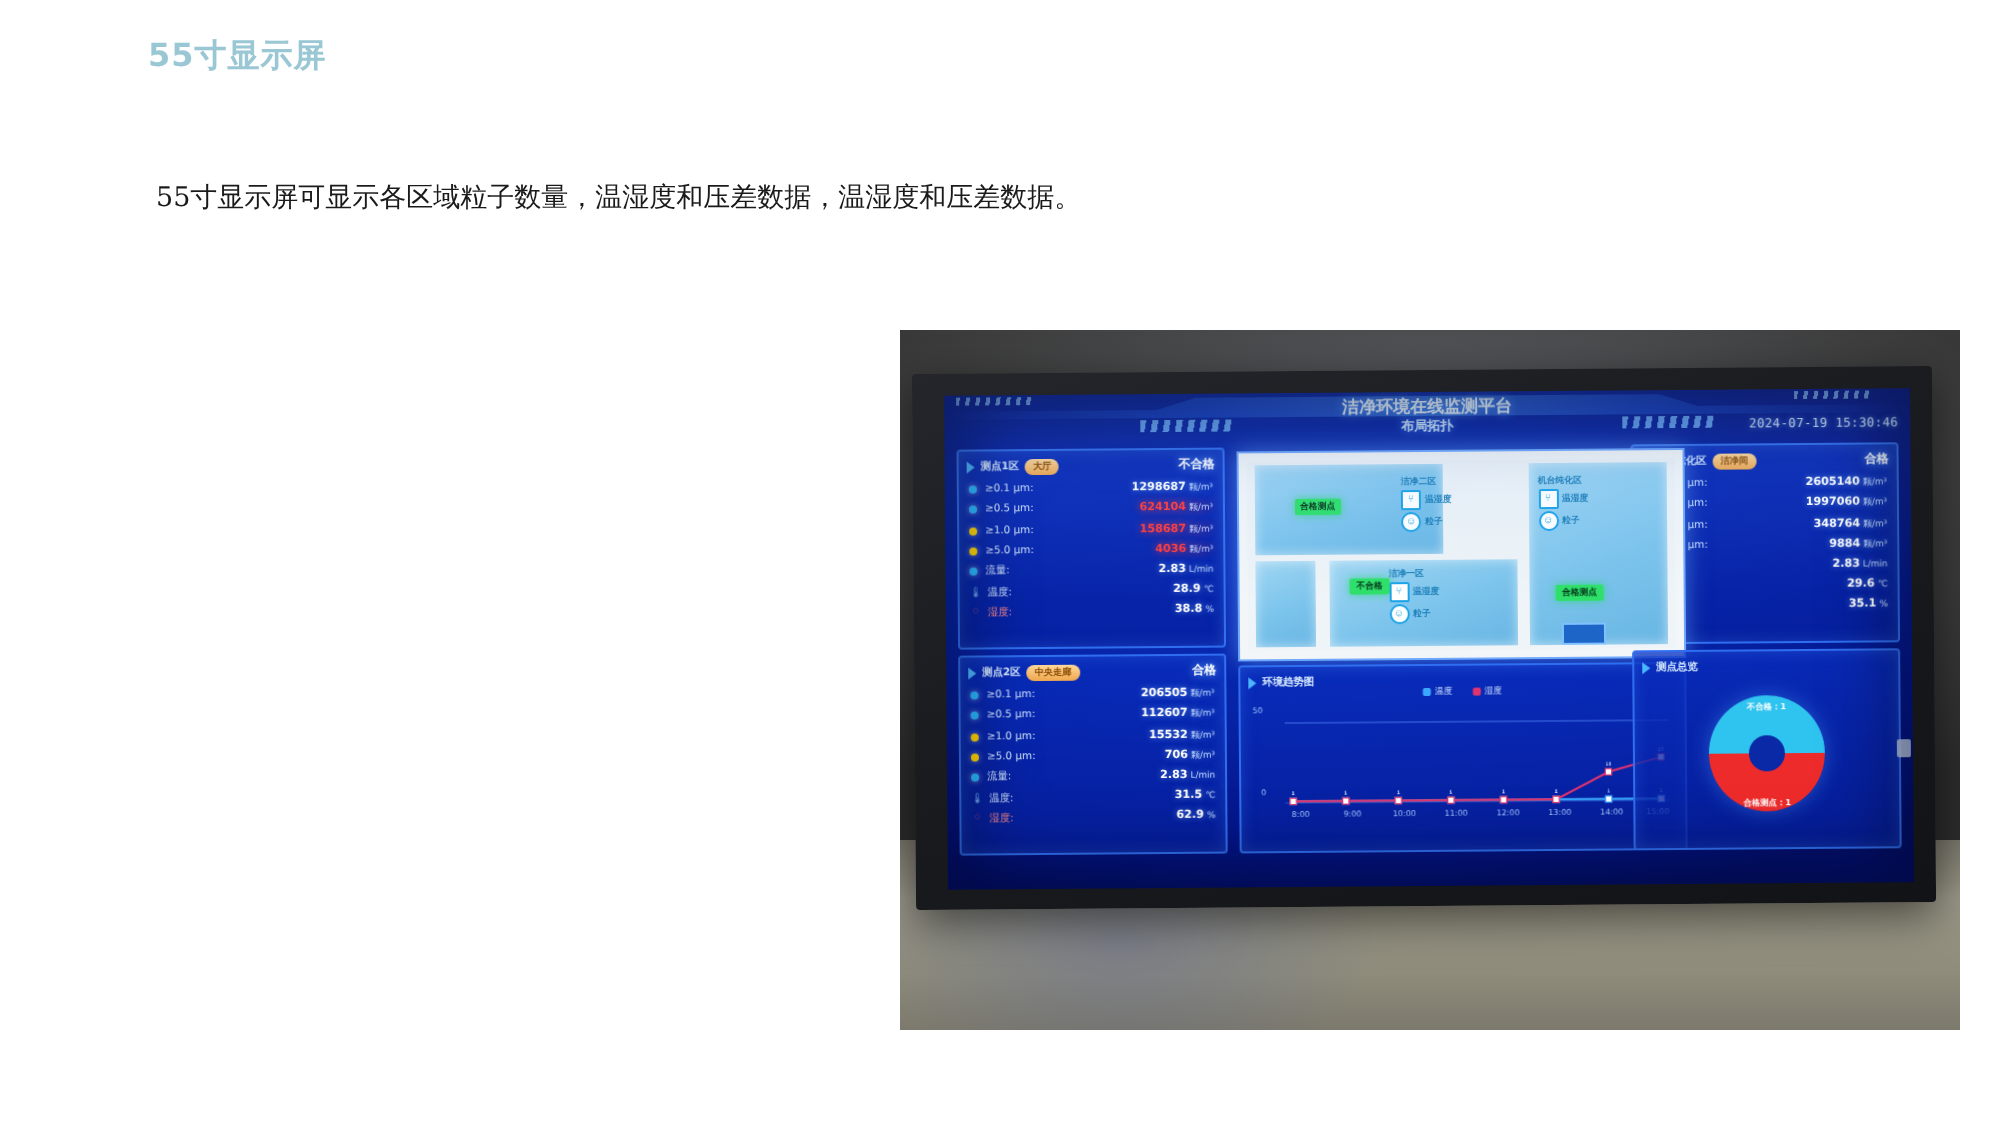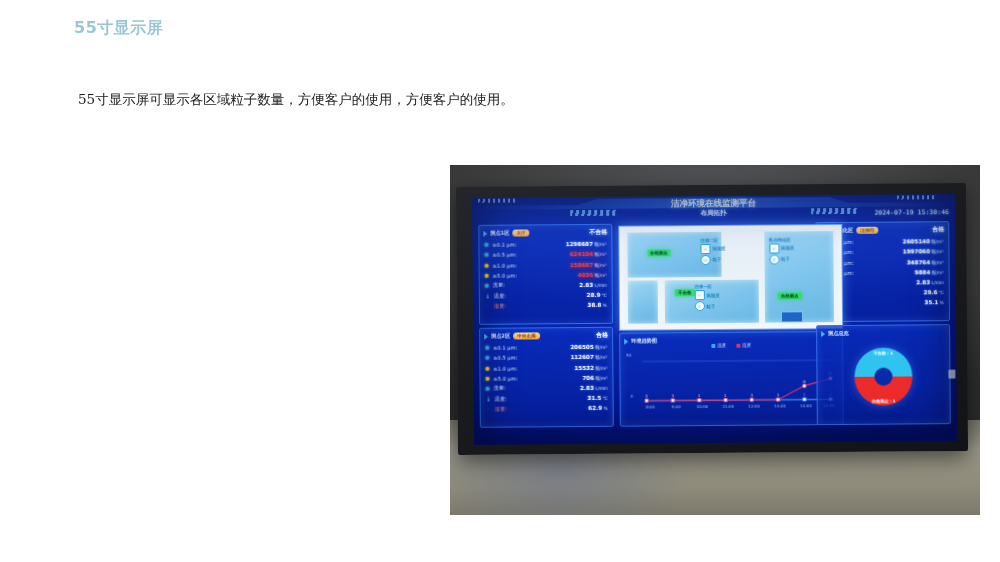--- a/index.html
+++ b/index.html
@@ -284,21 +284,21 @@
   .side-nub{
     position:absolute;right:-6px;top:50%;transform:translateY(-50%);
     width:7px;height:9px;background:#b9c8de;border-radius:1px;opacity:.85;
   }
   .blur{filter:blur(.35px);}
 </style>
 </head>
 <body>
 
 <div class="slide-title">55寸显示屏</div>
-<div class="slide-body">55寸显示屏可显示各区域粒子数量，方便客户的使用，方便客户的使用。</div>
+<div class="slide-body">55寸显示屏可显示各区域粒子数量，温湿度和压差数据，温湿度和压差数据。</div>
 
 <div class="photo">
   <div class="wall"></div>
   <div class="wall-lower"></div>
   <div class="wall-glow"></div>
 
   <div class="tv-bottom-bar"></div>
   <div class="tv-speaker"></div>
   <div class="tv-led"></div>
   <div class="tv-sensor"></div>

